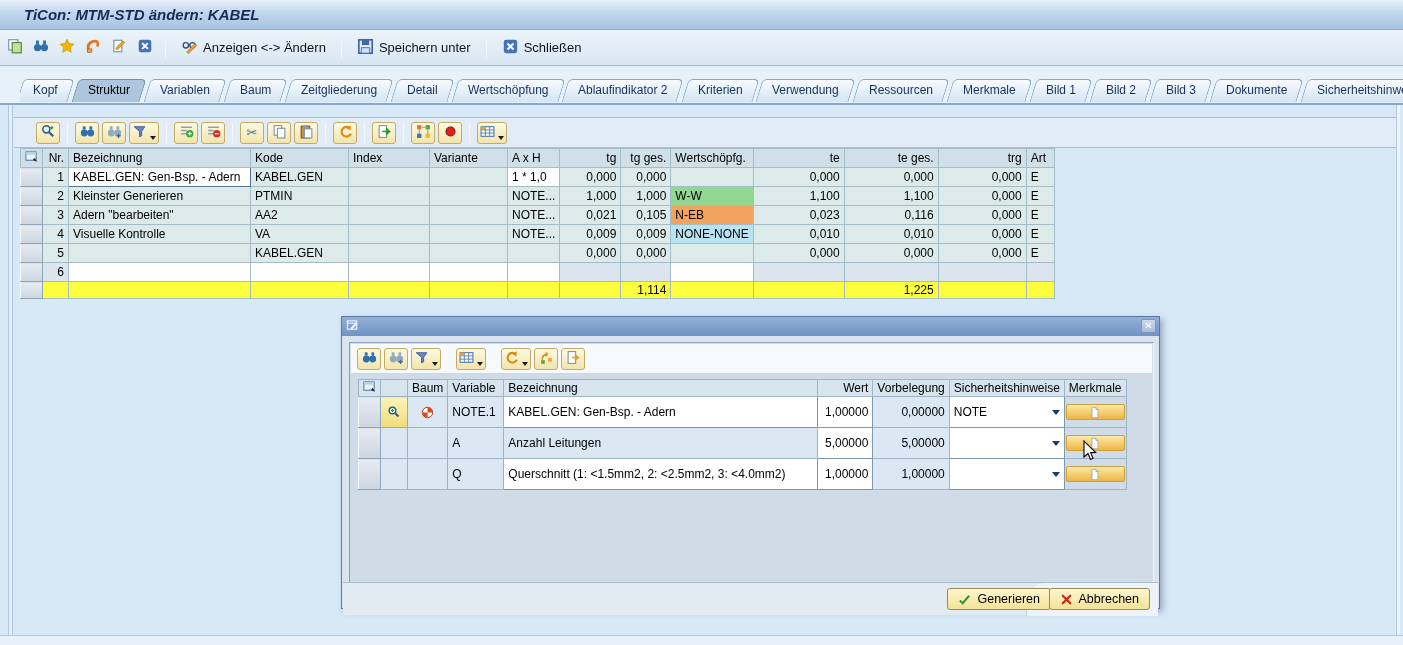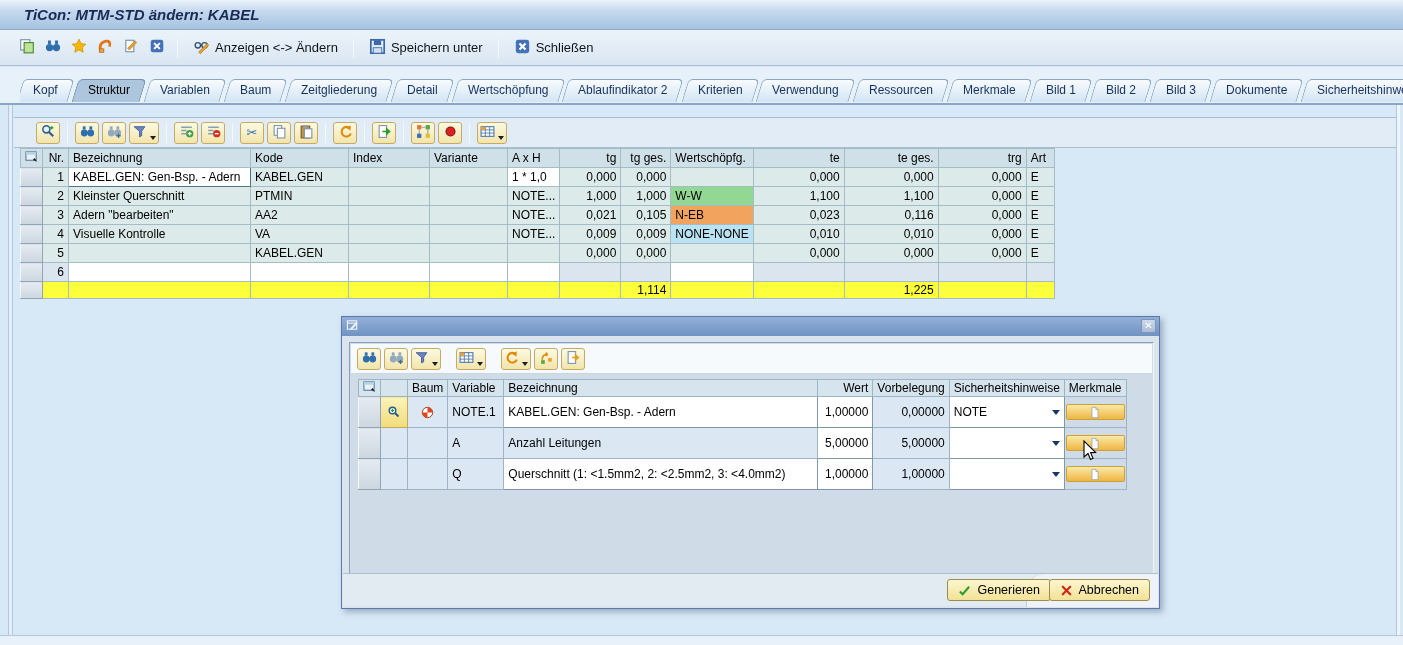--- a/index.html
+++ b/index.html
@@ -9,21 +9,21 @@
   .abs { position:absolute; }
 
   
   #titlebar { left:0; top:0; width:1403px; height:30px;
     background:linear-gradient(180deg,#eaf2fb 0%,#c3d8ee 40%,#a6c3e1 100%);
     border-bottom:1px solid #8fa9c6; }
   #titlebar .title { position:absolute; left:24px; top:6px; font-size:15px; font-weight:bold;
     font-style:italic; color:#1b2a55; }
   #maintoolbar { left:0; top:30px; width:1403px; height:36px;
     background:linear-gradient(180deg,#ecf3fa,#d9e6f2); border-bottom:1px solid #a9bed2;
-    display:flex; align-items:center; padding-left:16px; gap:4px; }
+    display:flex; align-items:center; padding-left:4px; gap:4px; }
   .tbtn { width:22px; height:21px; display:flex; align-items:center; justify-content:center;
     border:1px solid transparent; border-radius:2px; cursor:default; }
   .tbtn svg { width:16px; height:16px; }
   .tsep { width:1px; height:20px; background:#a0b6cc; border-right:1px solid #f2f7fb; margin:0 5px; }
   .tlabelbtn { display:flex; align-items:center; gap:5px; padding:2px 6px; font-size:13px; color:#10131a; }
   .tlabelbtn svg { width:17px; height:17px; }
 
   
   #tabzone { left:0; top:67px; width:1403px; height:38px; background:#e7f1fa; }
   #tabstrip { position:absolute; left:20px; top:12px; height:24px; width:1383px;
@@ -95,21 +95,21 @@
   #dlgtable td.input { background:#ffffff; border:1px solid #7f99ac; }
   #dlgtable .num { text-align:right; }
   #dlgtable td.magcell { background:linear-gradient(180deg,#fbf3b8,#f1dc7c); border:1px solid #c2a959; }
   #dlgtable td.kat { background:#ffffff; border:1px solid #7f99ac; padding-right:4px; }
   .katwrap { display:flex; align-items:center; justify-content:space-between; }
   .ddtri { width:0; height:0; border-left:4.5px solid transparent; border-right:4.5px solid transparent;
     border-top:5.5px solid #17386a; }
   #dlgtable td.langcell { padding:1px; background:#cfdbe7; border:1px solid #9db4c4; }
   .langbtn { width:100%; height:16px; display:flex; align-items:center; justify-content:center;
     background:linear-gradient(180deg,#fbe9a6,#efb544); border:1px solid #c9a23c; border-radius:2px; }
-  #dlgfooterband { position:absolute; left:1px; top:256px; width:815px; height:33px; background:#e2eaf2;
+  #dlgfooterband { position:absolute; left:1px; top:265px; width:815px; height:33px; background:#e2eaf2;
     border-top:1px solid #aebfcf;text-align:center; }
   #dlgfooterband .curve { position:absolute; right:0; top:0; width:132px; height:33px; background:#edf3f9;
     border-top-left-radius:18px; border-left:1px solid #c2cfdc; }
   .dlgbtn { position:absolute; top:5px; height:22px; padding:0 10px; display:flex; align-items:center; gap:6px;
     background:linear-gradient(180deg,#fdf7cf,#f3e196); border:1px solid #9a8c52; border-radius:3px;
     font-size:12.5px; }
   .dlgbtn svg { width:13px; height:13px; }
   #btn-generate { right:107px; }
   #btn-cancel { right:8px; }
 
@@ -356,21 +356,21 @@
     <td class="row num">0,000</td>
     <td class="row"></td>
     <td class="row num">0,000</td>
     <td class="row num">0,000</td>
     <td class="row num">0,000</td>
     <td class="row">E</td>
   </tr>
   <tr>
     <td class="sel"></td>
     <td class="row num">2</td>
-    <td class="row">Kleinster Querschnitt</td>
+    <td class="row">Kleinster Generieren</td>
     <td class="row">PTMIN</td>
     <td class="row"></td>
     <td class="row"></td>
     <td class="row">NOTE...</td>
     <td class="row num">1,000</td>
     <td class="row num">1,000</td>
     <td class="row wert-green">W-W</td>
     <td class="row num">1,100</td>
     <td class="row num">1,100</td>
     <td class="row num">0,000</td>

